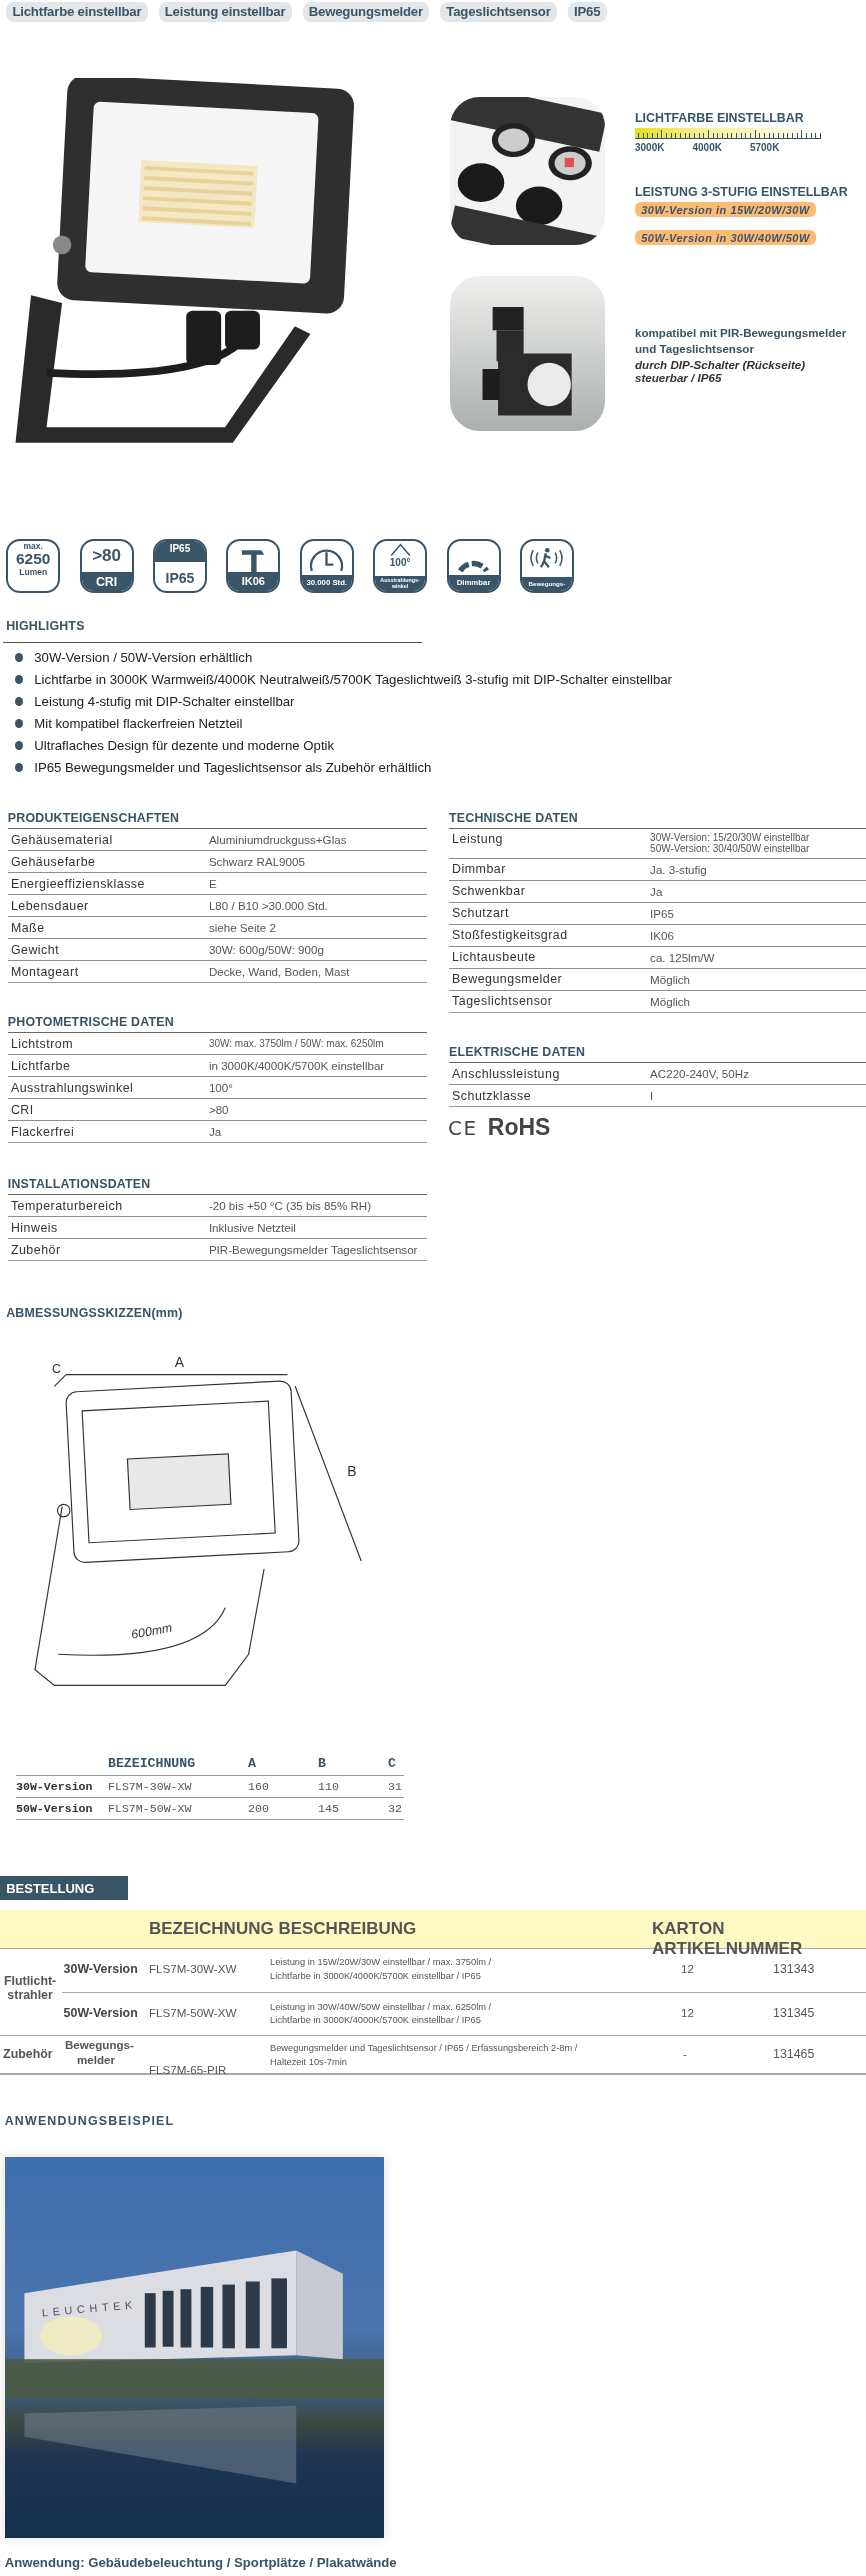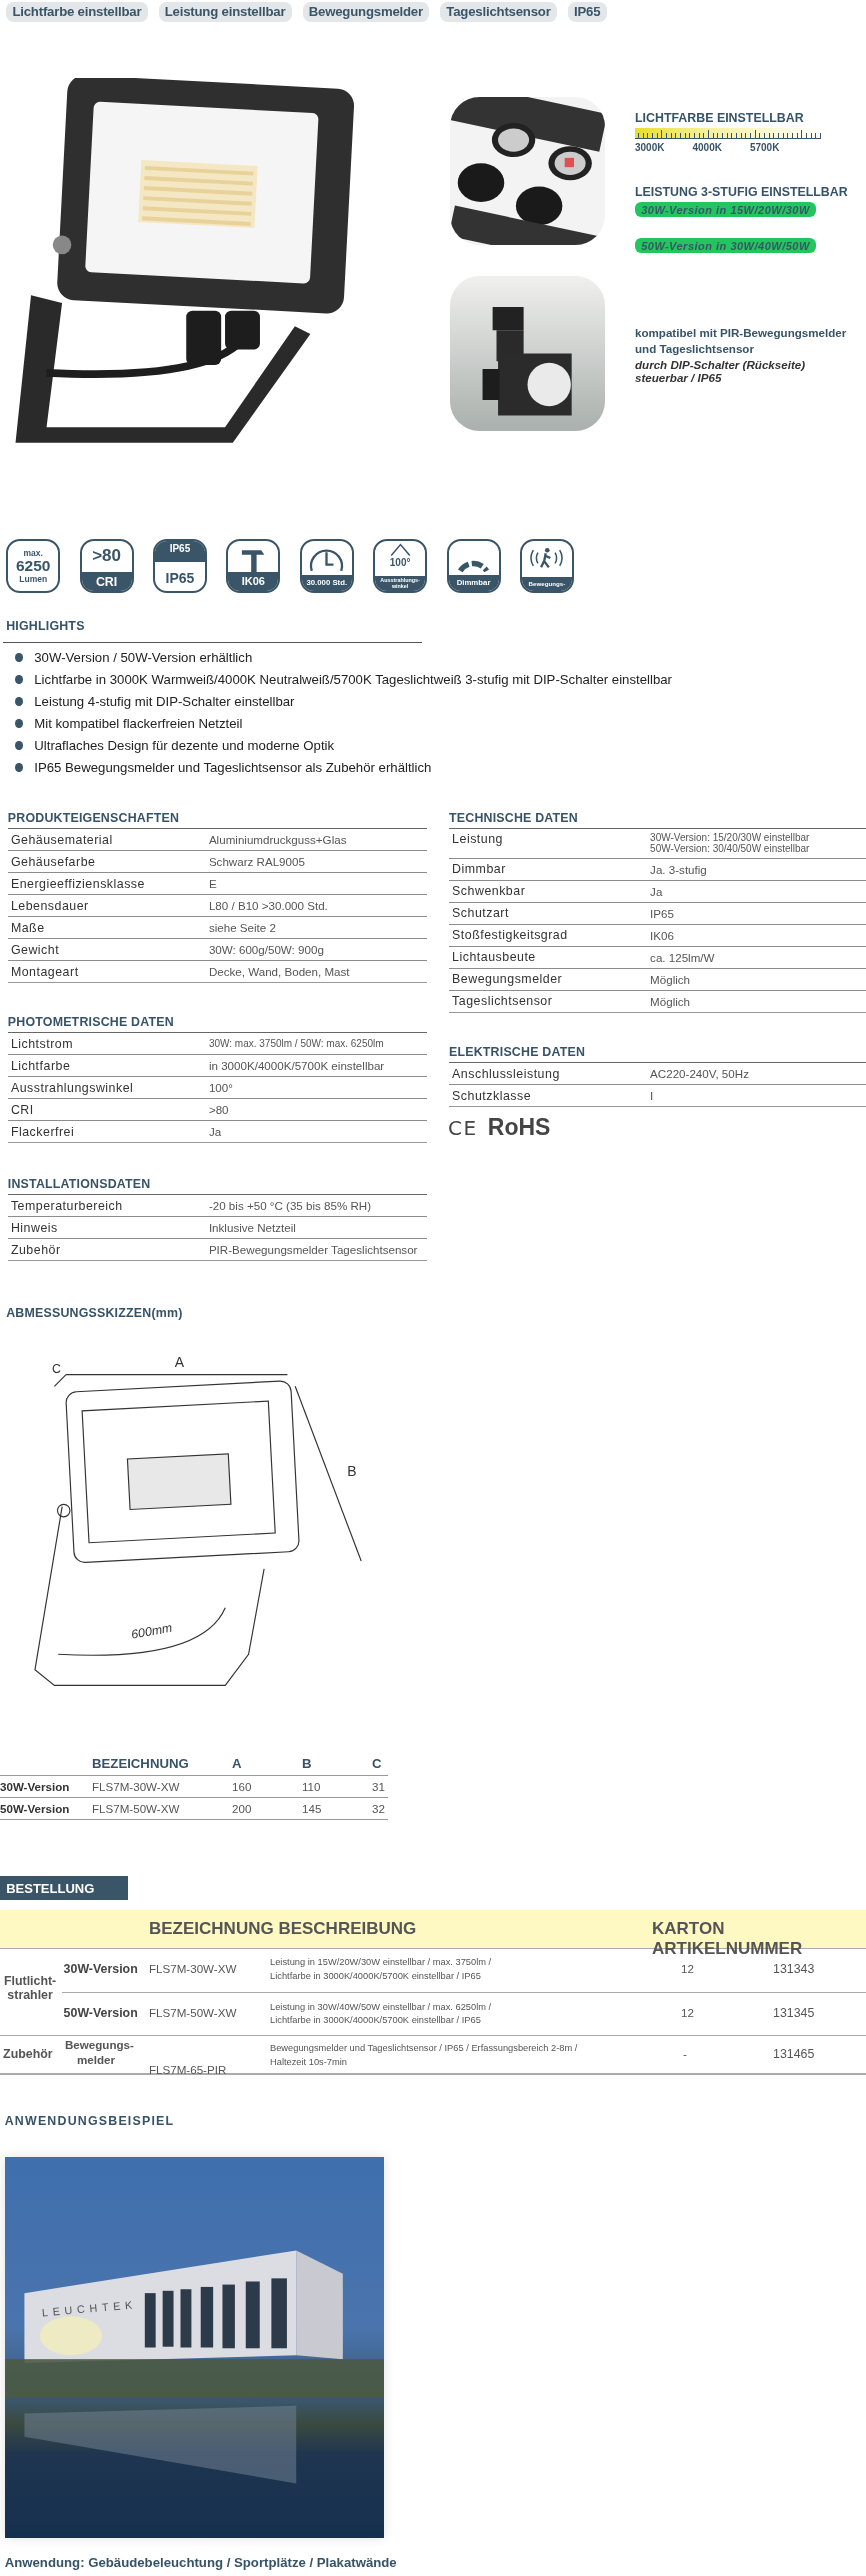--- a/index.html
+++ b/index.html
@@ -3,28 +3,28 @@
 <meta charset="utf-8">
 <style>
   * { box-sizing: border-box; margin: 0; padding: 0; }
   body { width: 867px; height: 2576px; background: #ffffff; font-family: "Liberation Sans", sans-serif; color: #333; position: relative; overflow: hidden; }
   .abs { position: absolute; }
   .tags { left: 6.2px; top: 1.6px; display: flex; gap: 11px; }
   .tag { background: #e3e7ea; color: #3a5568; font-weight: bold; font-size: 13.2px; padding: 2.3px 6.2px 3.1px; border-radius: 7.8px; letter-spacing: -0.2px; }
   
   .hero { left: 0; top: 78px; width: 388px; height: 388px; }
   .feat-title { color: #375367; font-weight: bold; font-size: 12.4px; }
-  .pill { background: #22c55e; color: #3a5568; font-style: italic; font-weight: bold; font-size: 11px; padding: 1.6px 6.2px; border-radius: 6.2px; display: inline-block; margin-bottom: 21px; letter-spacing: 0.5px; }
+  .pill { background: #fdba74; color: #3a5568; font-style: italic; font-weight: bold; font-size: 11px; padding: 1.6px 6.2px; border-radius: 6.2px; display: inline-block; margin-bottom: 13px; letter-spacing: 0.5px; }
   .thumb { border-radius: 29.5px; overflow: hidden; }
   .kbar { width: 186px; height: 11px; background: linear-gradient(90deg, #e9df2a 0%, #f6f1a0 40%, #ffffff 100%); border-bottom: 1.6px solid #375367; position: relative; }
   .tick { position: absolute; bottom: 0; width: 0.8px; background: #375367; height: 4.7px; }
   .klabels { display: flex; gap: 28px; font-weight: bold; font-size: 10px; color: #375367; margin-top: 3.1px; }
   
   .icons { left: 6.2px; top: 539px; display: flex; gap: 19.4px; }
-  .ico { width: 54px; height: 54px; border: 2.3px solid #3a5568; border-radius: 14px; overflow: hidden; display: flex; flex-direction: column; align-items: center; justify-content: center; color: #3a5568; font-weight: bold; text-align: center; position: relative; background: #fff; }
+  .ico { width: 54px; height: 54px; border: 2.3px solid #3a5568; border-radius: 14px; overflow: hidden; display: flex; flex-direction: column; align-items: center; color: #3a5568; font-weight: bold; text-align: center; position: relative; background: #fff; }
   .ico .band { position: absolute; left: 0; right: 0; bottom: 0; background: #3a5568; color: #fff; font-size: 7.8px; padding: 3.1px 0 3.9px; }
   
   .sec-h { color: #375367; font-weight: bold; font-size: 12.4px; letter-spacing: 0.2px; }
   .hl-line { border-top: 1.2px solid #555; width: 419px; }
   .hl-list { list-style: none; }
   .hl-list li { font-size: 13.2px; color: #222; height: 22px; display: flex; align-items: center; }
   .dot { width: 7.8px; height: 9.3px; border-radius: 50%; background: #3a5568; margin: 0 11px 0 9.3px; }
   table.spec { border-collapse: collapse; width: 419px; }
   table.spec td { border-top: 1.2px solid #8d8d8d; font-size: 12.4px; height: 22px; padding: 0 3.1px; color: #333; vertical-align: middle; }
   table.spec tr:first-child td { border-top: 1.6px solid #666; }
@@ -403,21 +403,21 @@
       <path d="M80 230 L45 440 L70 460 L290 460 L320 420 L340 310"></path>
       <path d="M75 420 Q260 430 290 360"></path>
       <circle cx="82" cy="235" r="8"></circle>
     </g>
     <text x="225" y="50" font-size="18" fill="#333">A</text>
     <text x="67" y="58" font-size="16" fill="#333">C</text>
     <text x="447" y="190" font-size="18" fill="#333">B</text>
     <text x="170" y="400" font-size="16" fill="#333" font-style="italic" transform="rotate(-10 170 400)">600mm</text>
   </svg>
 </div>
-<div class="abs" style="left:0;top:1751px;">
+<div class="abs" style="left:16px;top:1751px;font-family:Liberation Mono, monospace;">
   <table class="dims">
     <tbody>
         <tr>
       <th style="width:92px;"></th>
       <th style="width:140px;">BEZEICHNUNG</th>
       <th style="width:70px;">A</th>
       <th style="width:70px;">B</th>
       <th>C</th>
     </tr>
     <tr>

